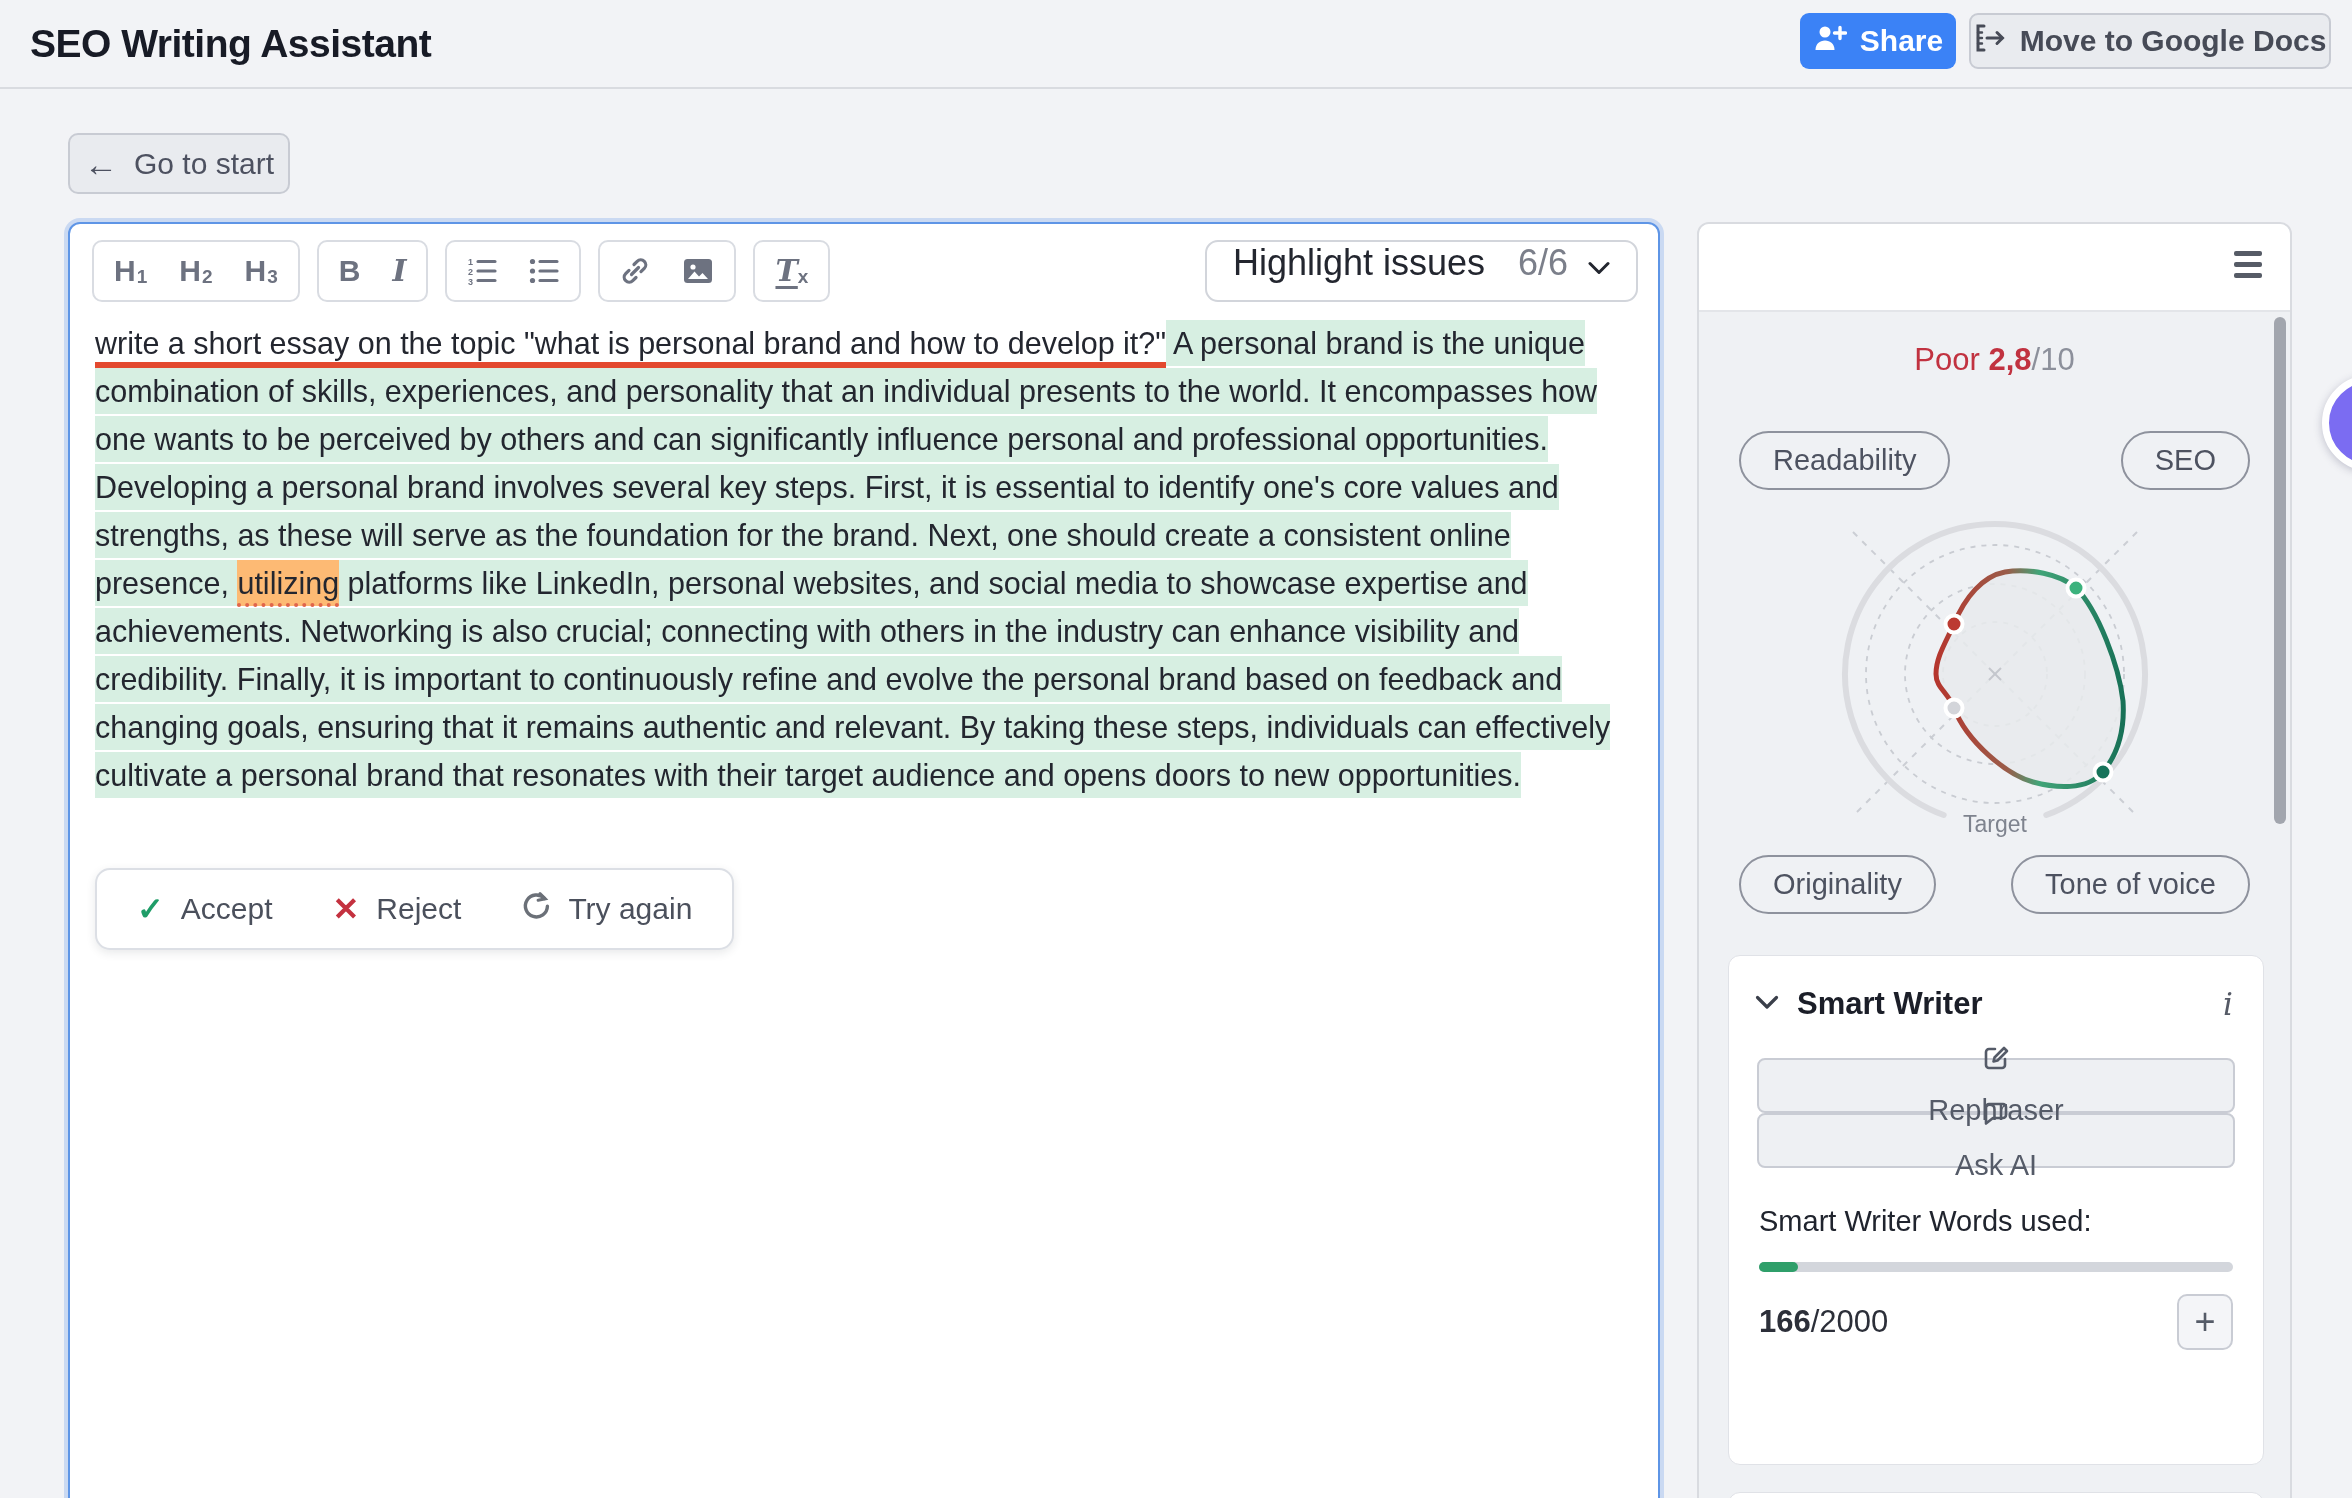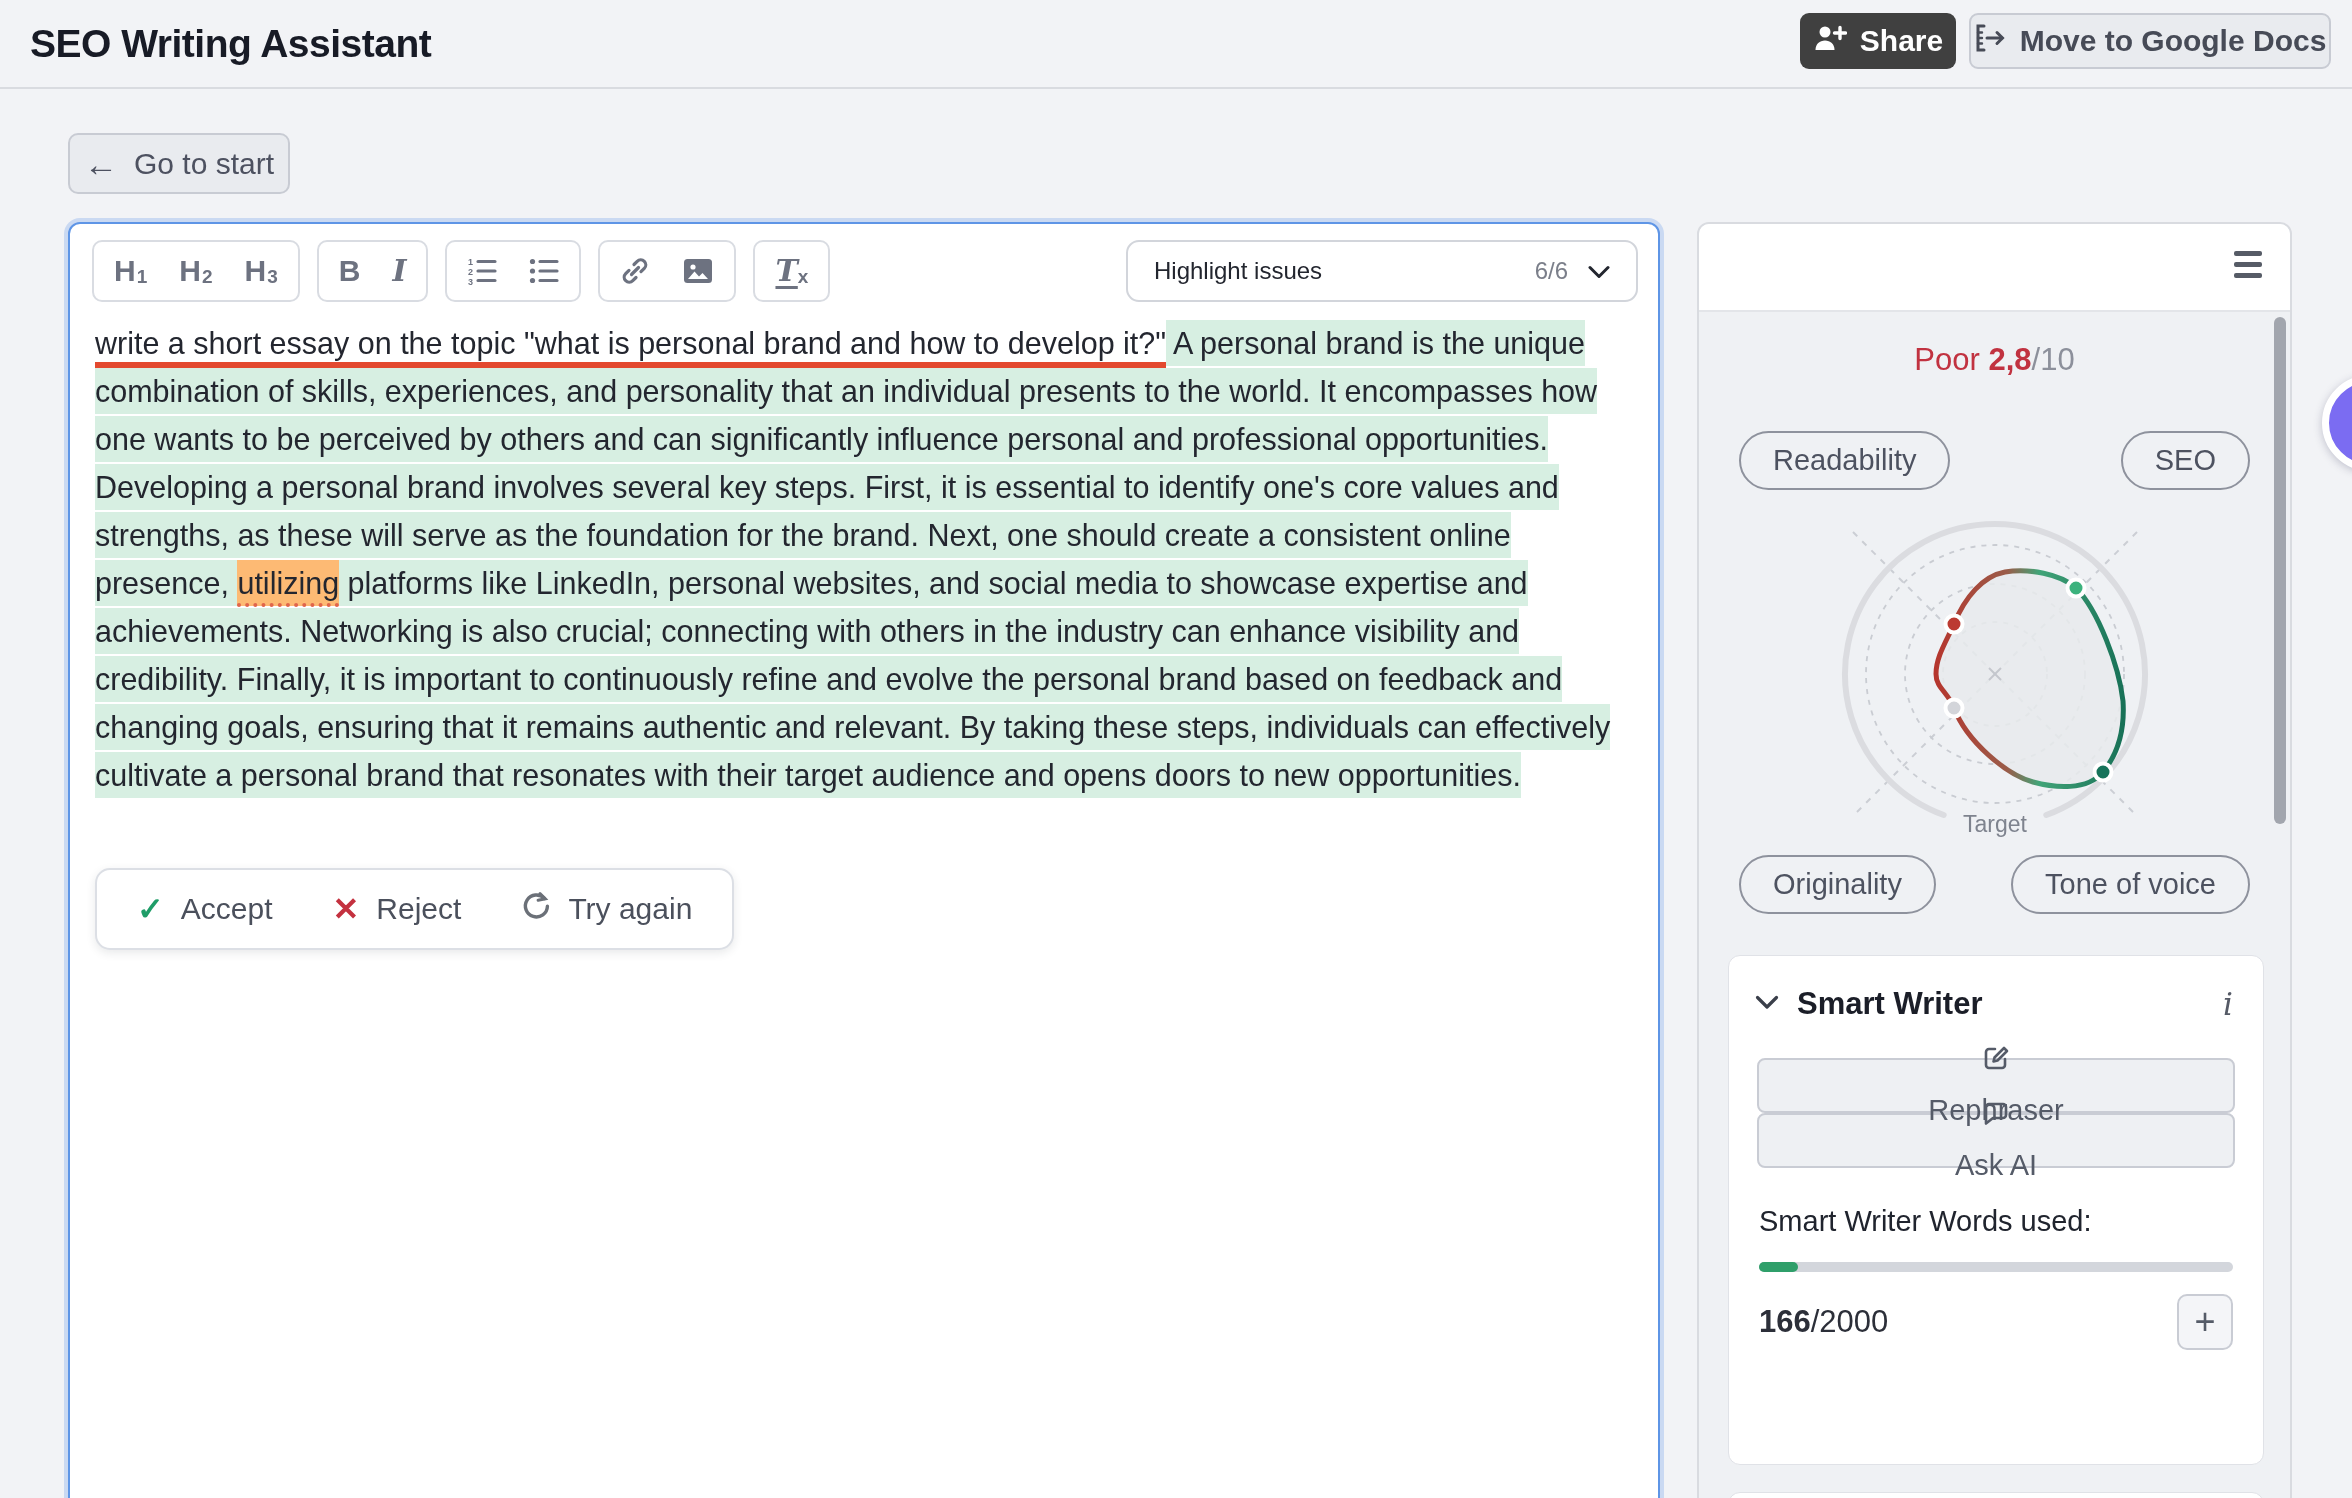--- a/index.html
+++ b/index.html
@@ -8,21 +8,21 @@
     position:relative; width:2352px; height:1498px; overflow:hidden;
     background:#f2f3f6; font-family:"Liberation Sans", sans-serif; color:#23262f;
   }
   
   .app-header { position:absolute; left:0; top:0; width:2352px; height:89px;
     background:#f2f3f6; border-bottom:2px solid #d9dbe0; }
   .app-title { position:absolute; left:30px; top:22px; font-size:39px; font-weight:700;
     color:#181b26; letter-spacing:-0.5px; }
   .btn { display:flex; align-items:center; justify-content:center; cursor:pointer; }
   .share-btn { position:absolute; left:1800px; top:13px; width:156px; height:56px;
-    background:#404040; border-radius:9px; color:#fff; font-size:30px; font-weight:700; gap:13px; }
+    background:#3b82f6; border-radius:9px; color:#fff; font-size:30px; font-weight:700; gap:13px; }
   .move-btn { position:absolute; left:1969px; top:13px; width:362px; height:56px;
     background:#e9ebef; border:2px solid #c8cbd3; border-radius:9px; color:#42465
 2; font-size:30px; font-weight:700; gap:14px; color:#474b57; }
   .go-start-btn { position:absolute; left:68px; top:133px; width:222px; height:61px;
     background:#e9ebef; border:2px solid #c8cbd3; border-radius:10px;
     font-size:30px; color:#4d5160; gap:16px; }
   .arrow-glyph { font-size:34px; line-height:1; color:#4d5160; }
 
   
   .editor-card { position:absolute; left:68px; top:222px; width:1592px; height:1312px;
@@ -32,23 +32,23 @@
   .tb-group { display:flex; align-items:center; gap:32px; background:#fff;
     border:2px solid #d9dce2; border-radius:10px; padding:0 20px; height:62px; }
   .tb-btn { font-size:30px; color:#6d7280; font-weight:700; display:flex; align-items:center;
     cursor:pointer; line-height:1; }
   .tb-btn sub { font-size:19px; font-weight:700; transform:translateY(5px); margin-left:1px; }
   .tb-italic { font-family:"DejaVu Serif", serif; font-style:italic; font-weight:700; }
   .tb-icon svg { display:block; }
   .tx-t { font-family:"DejaVu Serif", serif; font-style:italic; text-decoration:underline;
     text-underline-offset:5px; }
   .tx sub { margin-left:0; }
-  .hl-dropdown { position:absolute; right:20px; top:16px; width:512px; height:62px;
-    border:2px solid #d2d5db; border-radius:13px; display:flex; align-items:center;
-    padding:0 26px; font-size:24px; color:#23262f; cursor:pointer; background:#fff; }
+  .hl-dropdown { position:absolute; right:20px; top:16px; width:433px; height:62px;
+    border:2px solid #d2d5db; border-radius:13px; display:flex; 
+    padding:0 26px; font-size:36px; color:#23262f; cursor:pointer; background:#fff; }
   .hl-count { margin-left:auto; color:#7b7f8a; }
   .hl-chev { margin-left:20px; }
 
   .editor-text { position:absolute; left:25px; top:95px; width:1550px;
     font-size:30.5px; line-height:48px; color:#23262f; }
   .prompt-seg { border-bottom:7px solid #e3492f; padding-bottom:2px; }
   .hl-seg { background:#d7efe2; padding:6px 0;
     box-decoration-break:clone; -webkit-box-decoration-break:clone; }
   .misspell { background:#fdba74; text-decoration:underline dotted #e0654b 3.5px;
     text-underline-offset:9px; }

